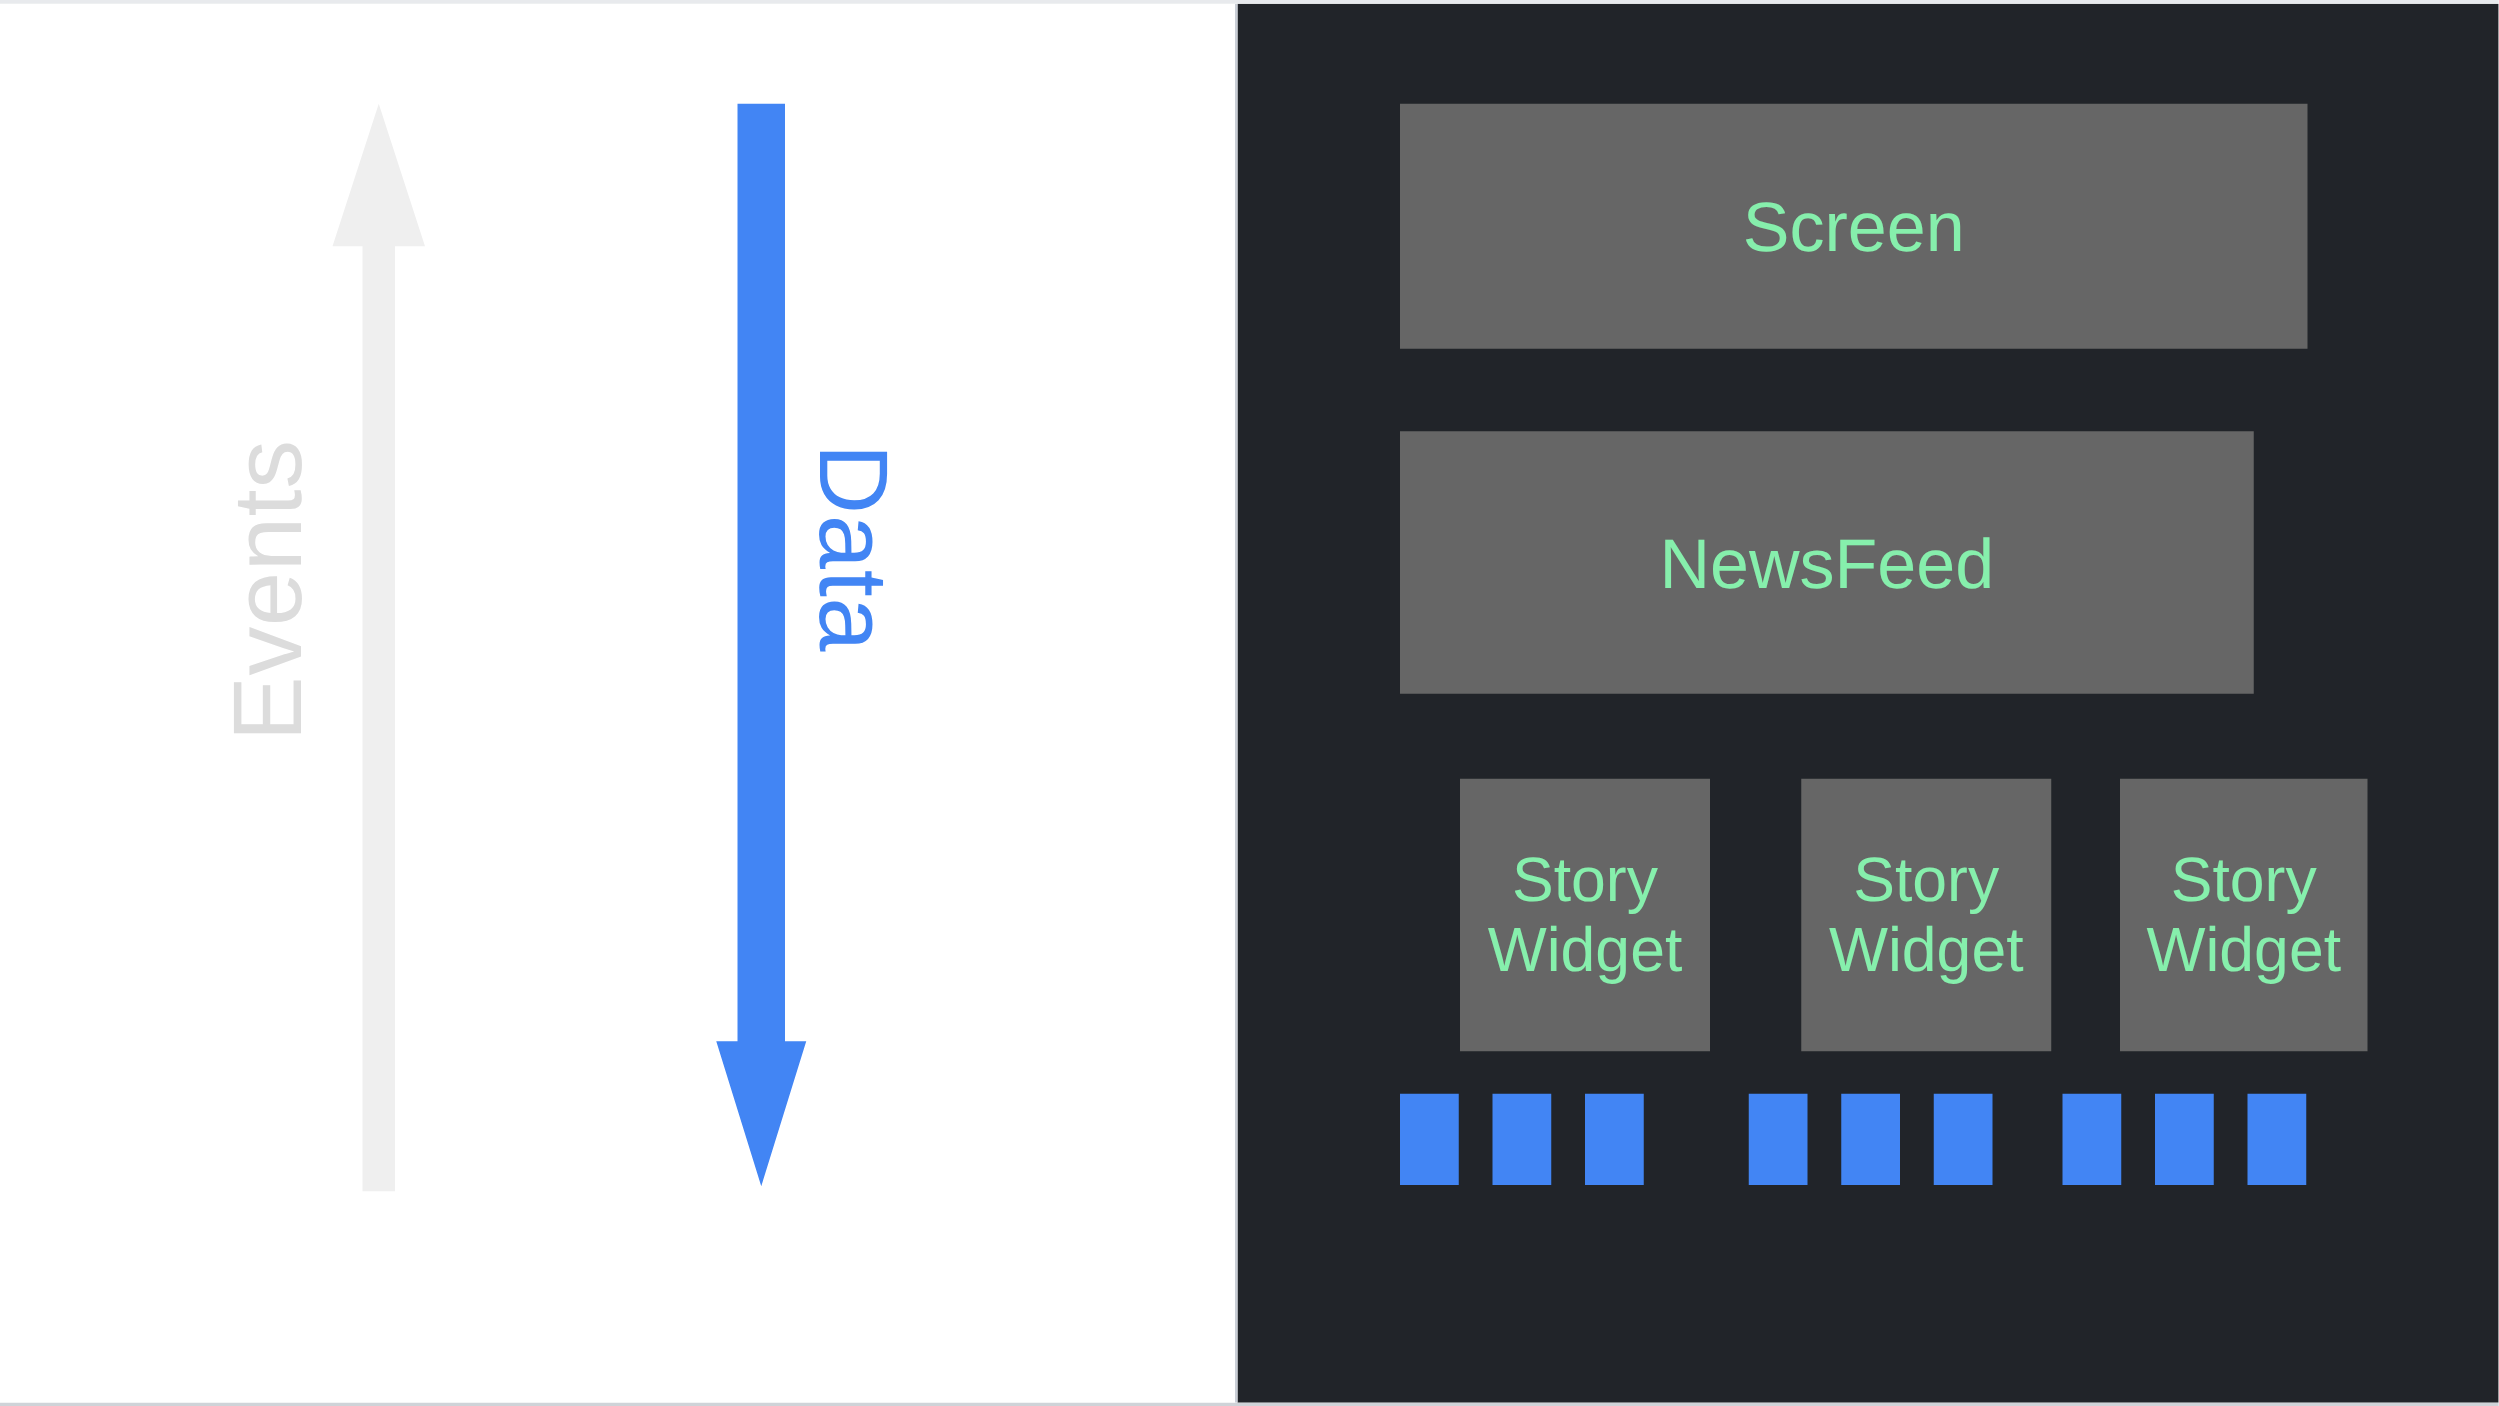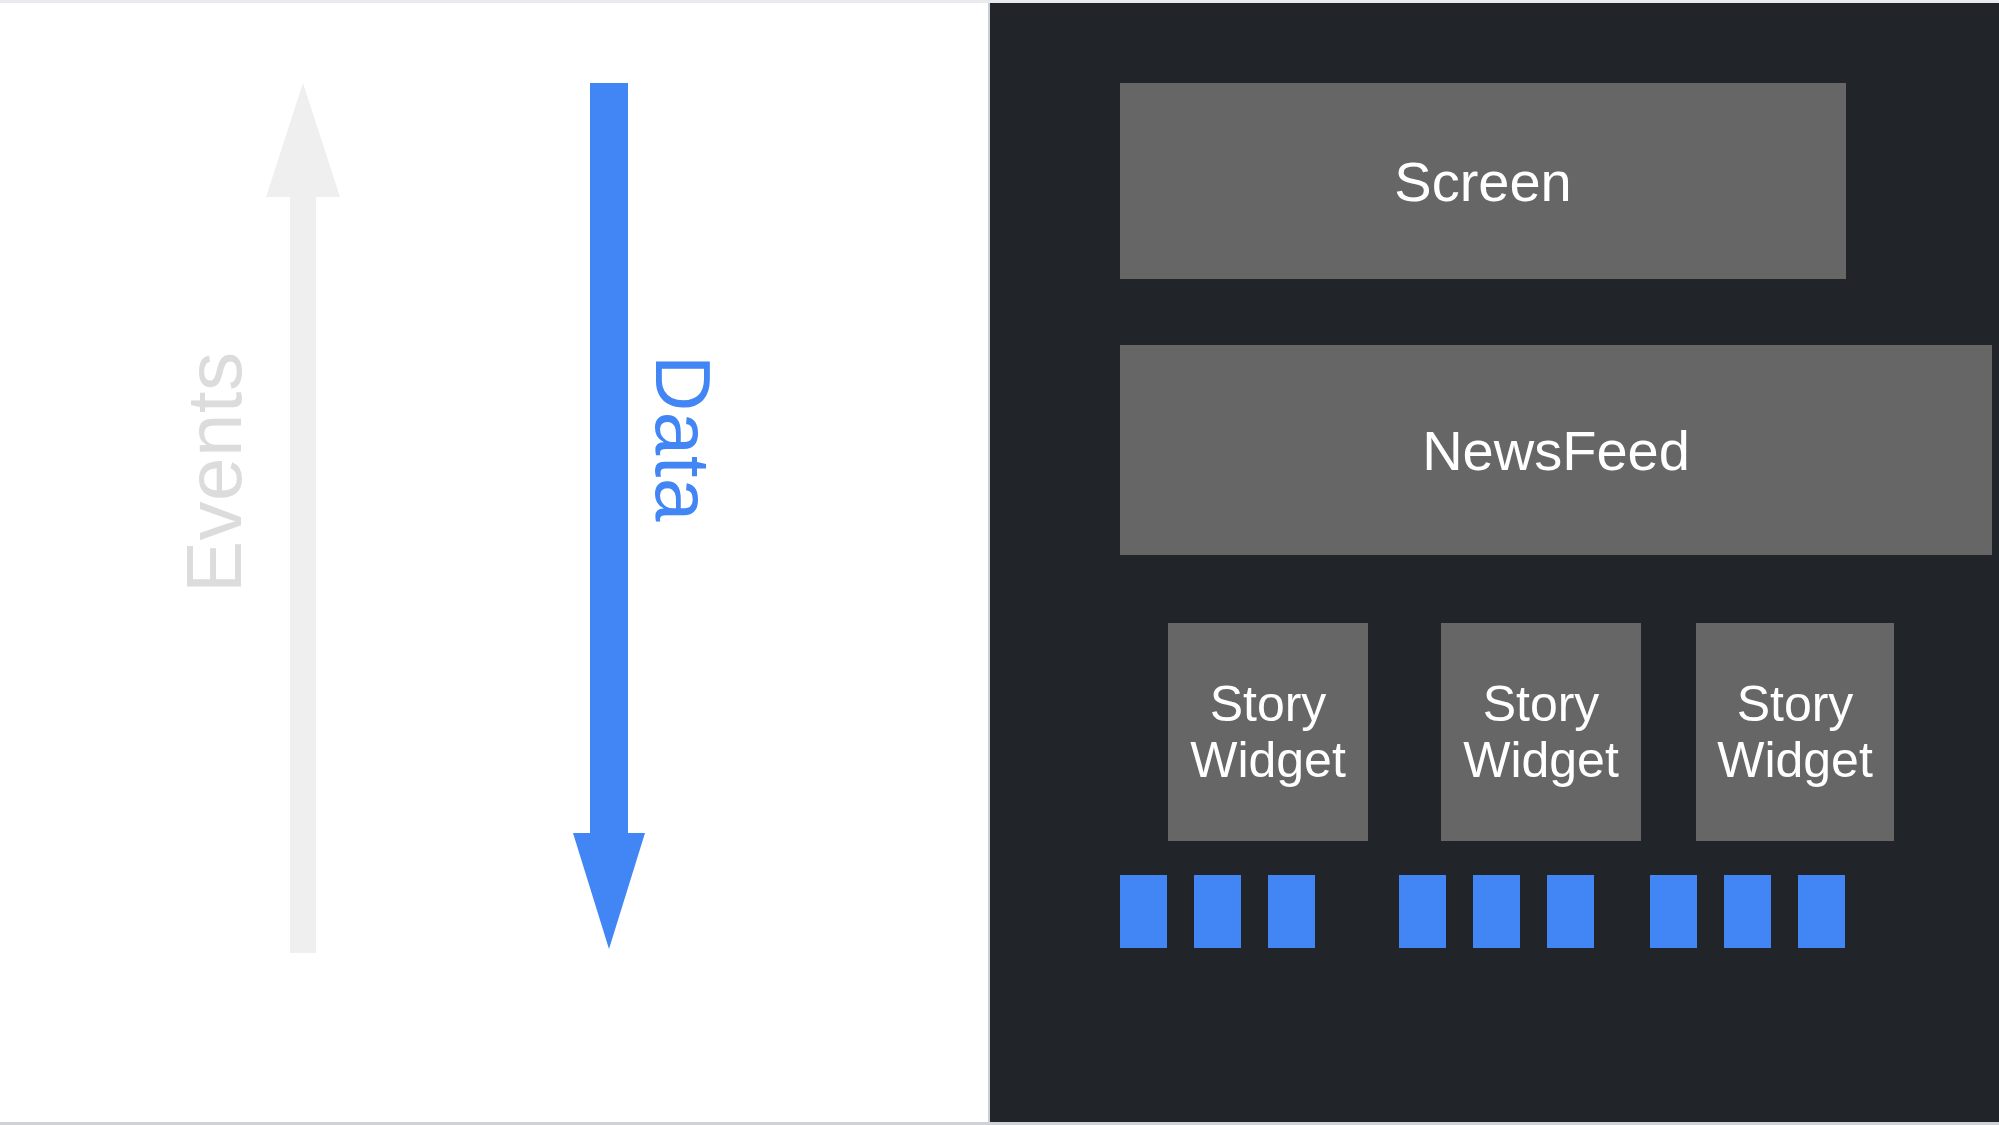--- a/index.html
+++ b/index.html
@@ -83,41 +83,41 @@
     left: 988px;
     top: 0;
     width: 2px;
     height: 1125px;
     background: #c9ced6;
   }
 
   .gbox {
     position: absolute;
     background: #666666;
-    color: #ffffff;
+    color: #86efac;
     display: flex;
     align-items: center;
     justify-content: center;
     text-align: center;
     font-weight: 400;
     box-sizing: border-box;
   }
 
   #box-screen {
     left: 1120px;
     top: 80px;
     width: 726px;
     height: 196px;
     font-size: 56px;
   }
 
   #box-newsfeed {
     left: 1120px;
     top: 342px;
-    width: 872px;
+    width: 683px;
     height: 210px;
     font-size: 56px;
   }
 
   .story-box {
     top: 620px;
     height: 218px;
     font-size: 50px;
     line-height: 1.12;
     margin-left: 48px;

